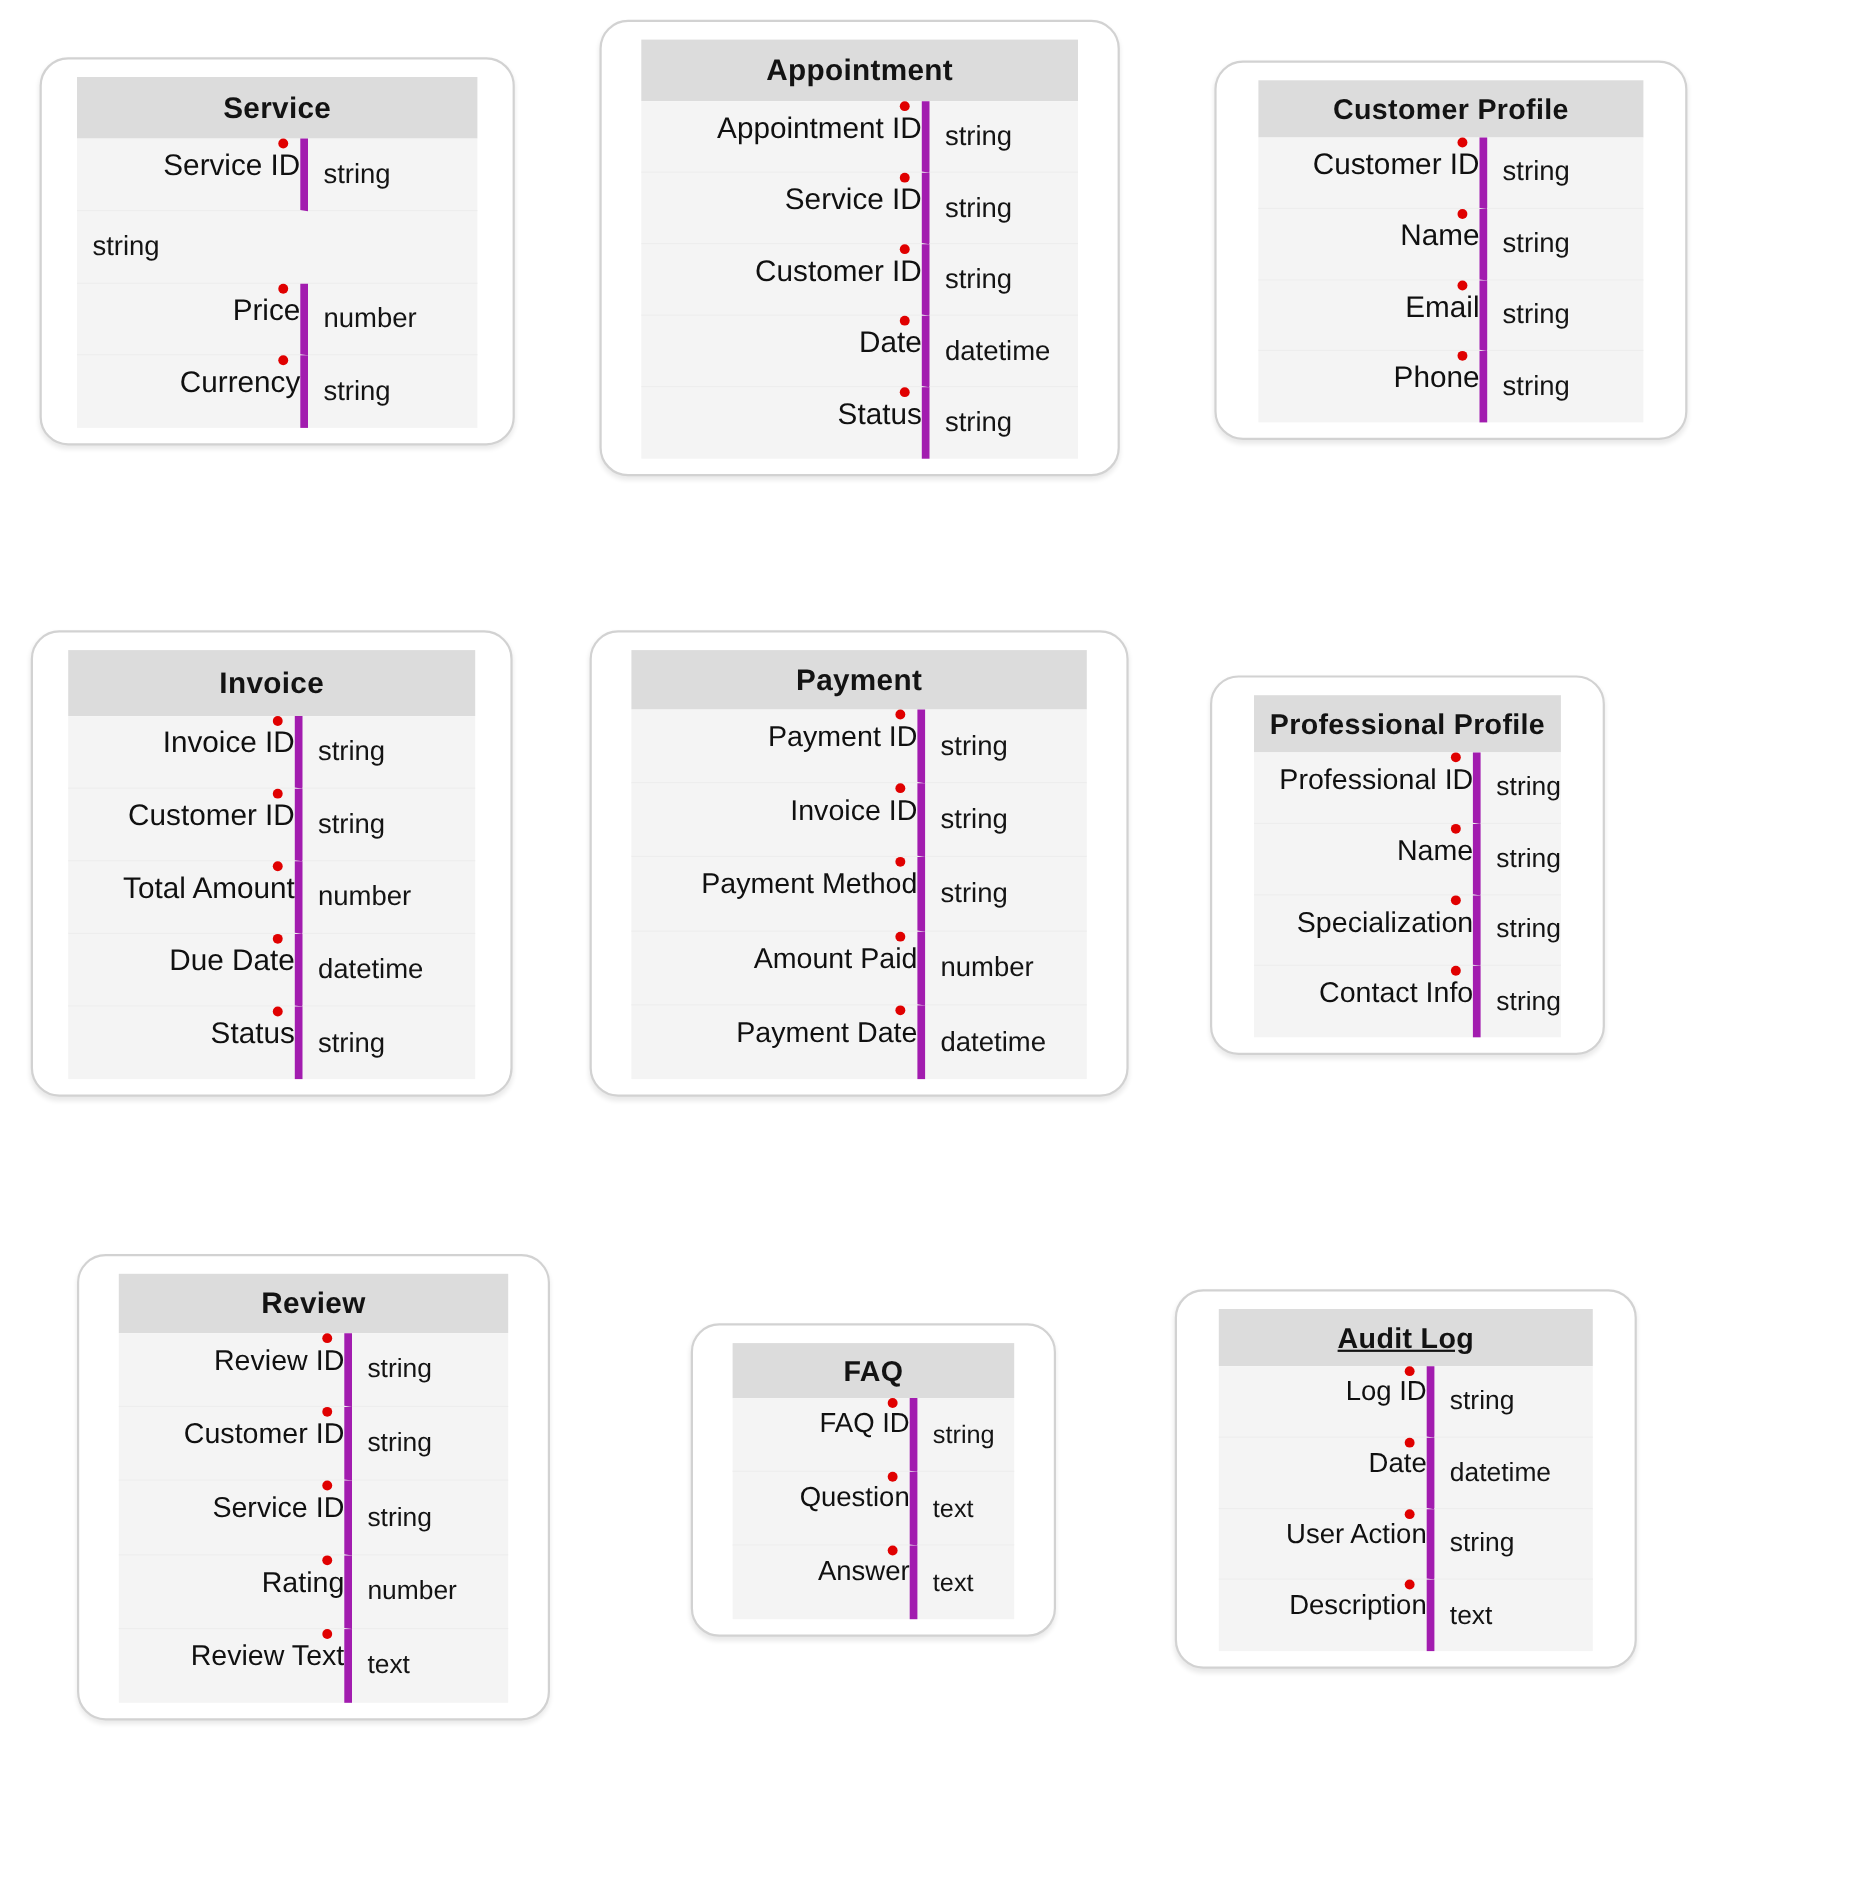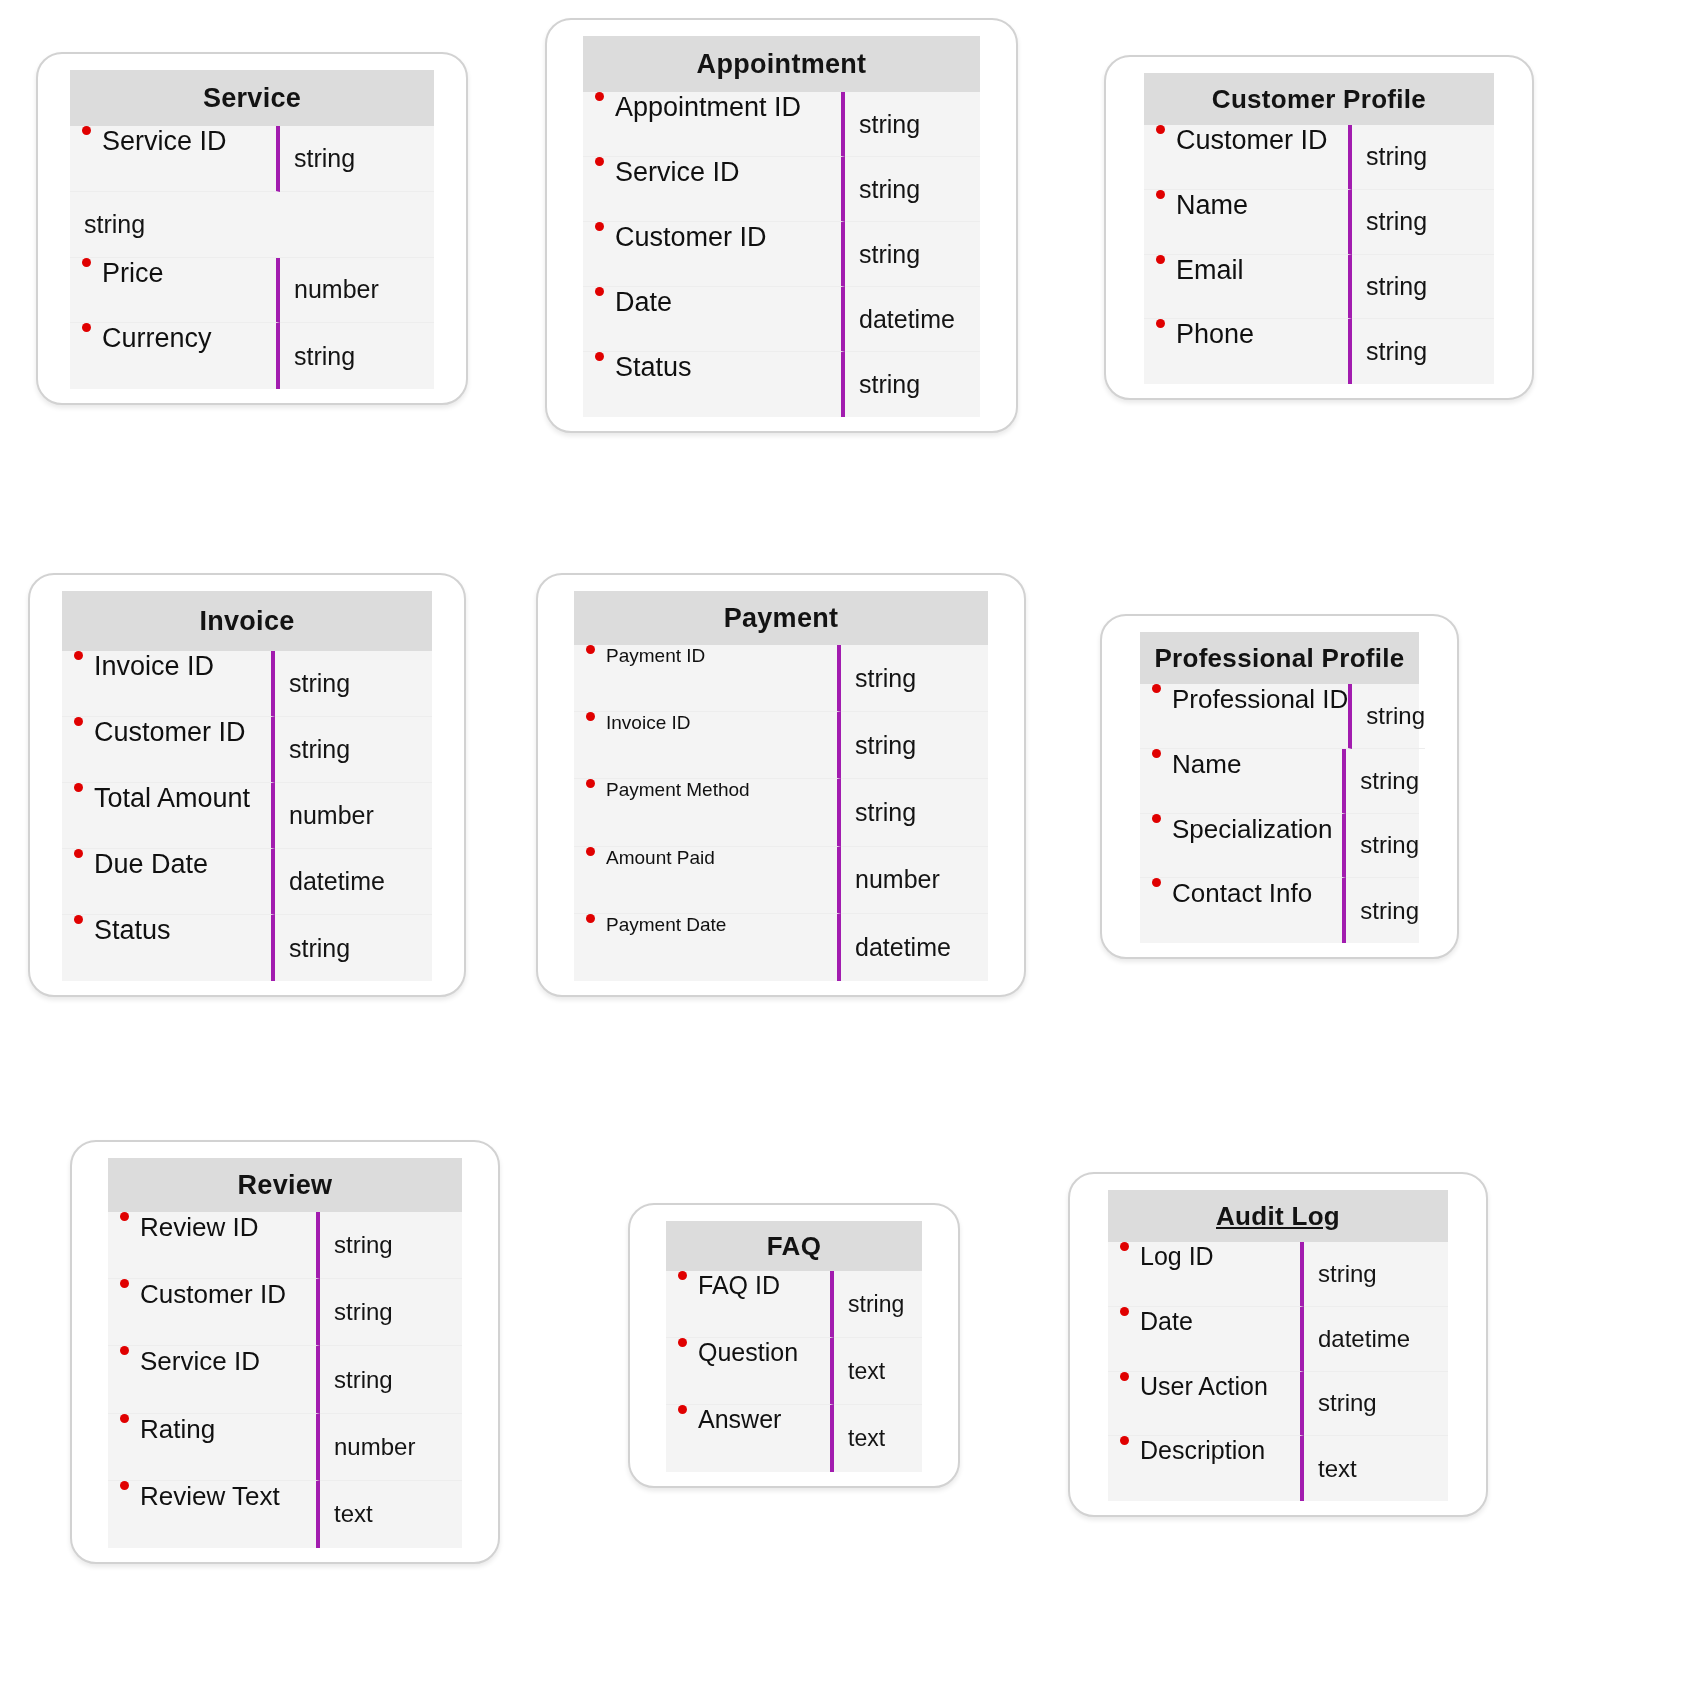--- a/index.html
+++ b/index.html
@@ -57,25 +57,26 @@
     box-sizing: border-box;
   }
   .attr-row {
     display: flex;
     align-items: center;
     flex: 1 1 0;
     box-sizing: border-box;
   }
   .attr-name-cell {
     display: flex;
-    align-items: flex-start;
+    align-items: flex-end;
     box-sizing: border-box;
-    border-right: 4px solid #a21caf;
+    border-right: 7px solid #a21caf;
     height: 100%;
     padding-left: 12px;
+    flex-direction: column;
   }
   .attr-row:not(:last-child) .attr-name-cell,
   .attr-row:not(:last-child) .attr-type-cell {
     border-bottom: 1px solid #ededed;
   }
   .bullet {
     width: 9px;
     height: 9px;
     border-radius: 50%;
     background: #e00000;
@@ -128,21 +129,21 @@
   #ent-invoice .entity-title { height: 60px; font-size: 27px; margin: 0 18px; }
   #ent-invoice .attr-table { margin: 0 18px; height: 322px; }
   #ent-invoice .attr-name-cell { width: 213px; }
   #ent-invoice .attr-name { font-size: 27px; }
   #ent-invoice .attr-type { font-size: 25px; }
 
   #ent-payment        { left: 536px;  top: 573px;  width: 490px;  height: 424px; }
   #ent-payment .entity-title { height: 54px; font-size: 27px; margin: 0 22px; }
   #ent-payment .attr-table { margin: 0 22px; height: 322px; }
   #ent-payment .attr-name-cell { width: 267px; }
-  #ent-payment .attr-name { font-size: 19px; }
+  #ent-payment .attr-name { font-size: 26px; }
   #ent-payment .attr-type { font-size: 25px; }
 
   #ent-professional   { left: 1100px; top: 614px;  width: 359px;  height: 345px; }
   #ent-professional .entity-title { height: 52px; font-size: 26px; margin: 0 24px; }
   #ent-professional .attr-table { margin: 0 24px; height: 247px; }
   #ent-professional .attr-name-cell { width: 222px; }
   #ent-professional .attr-name { font-size: 26px; }
   #ent-professional .attr-type { font-size: 24px; }
 
   

